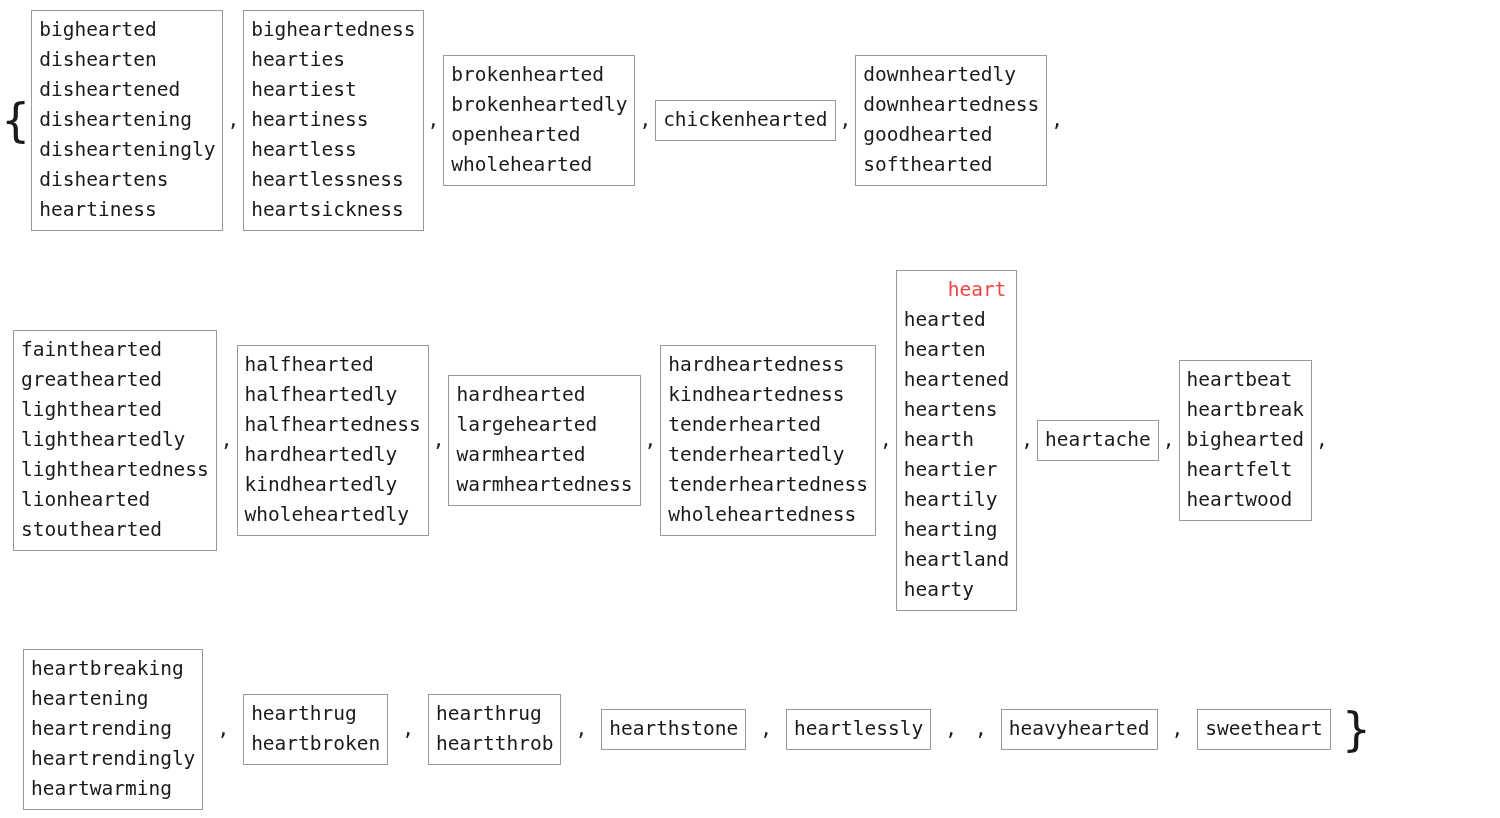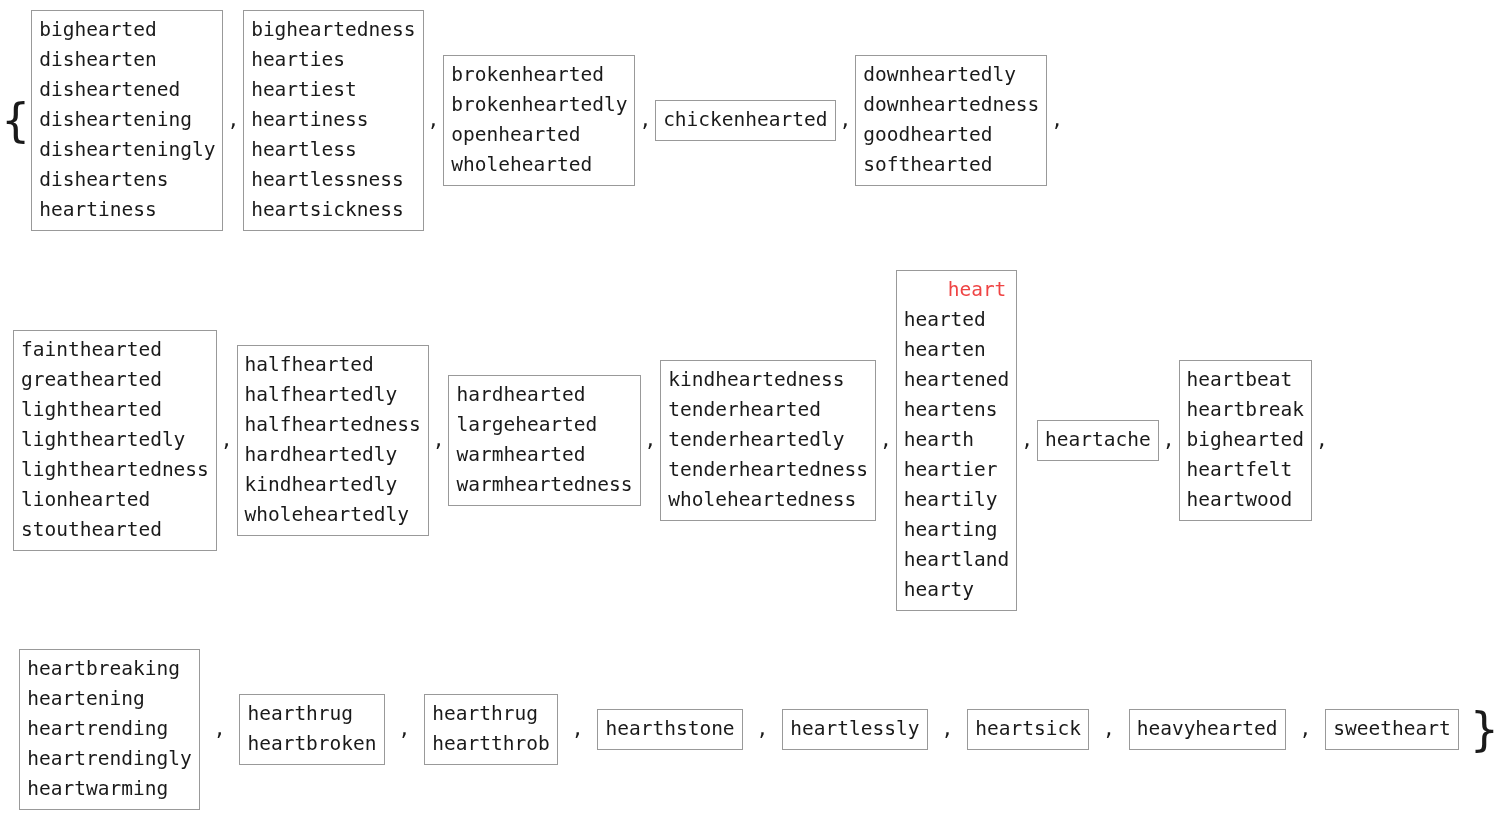--- a/index.html
+++ b/index.html
@@ -142,20 +142,21 @@
       </div>
       <span class="comma">,</span>
       <div class="wordbox">
         <div class="word">hardhearted</div>
         <div class="word">largehearted</div>
         <div class="word">warmhearted</div>
         <div class="word">warmheartedness</div>
       </div>
       <span class="comma">,</span>
       <div class="wordbox">
+        <div class="word">hardheartedness</div>
         <div class="word">kindheartedness</div>
         <div class="word">tenderhearted</div>
         <div class="word">tenderheartedly</div>
         <div class="word">tenderheartedness</div>
         <div class="word">wholeheartedness</div>
       </div>
       <span class="comma">,</span>
       <div class="wordbox">
         <div class="word highlight">heart</div>
         <div class="word">hearted</div>
@@ -204,23 +205,20 @@
       </div>
       <span class="comma">,</span>
       <div class="wordbox">
         <div class="word">hearthstone</div>
       </div>
       <span class="comma">,</span>
       <div class="wordbox">
         <div class="word">heartlessly</div>
       </div>
       <span class="comma">,</span>
-      <div class="wordbox">
-        <div class="word">heartsick</div>
-      </div>
       <span class="comma">,</span>
       <div class="wordbox">
         <div class="word">heavyhearted</div>
       </div>
       <span class="comma">,</span>
       <div class="wordbox">
         <div class="word">sweetheart</div>
       </div>
       <span class="brace close">}</span>
     </div>

